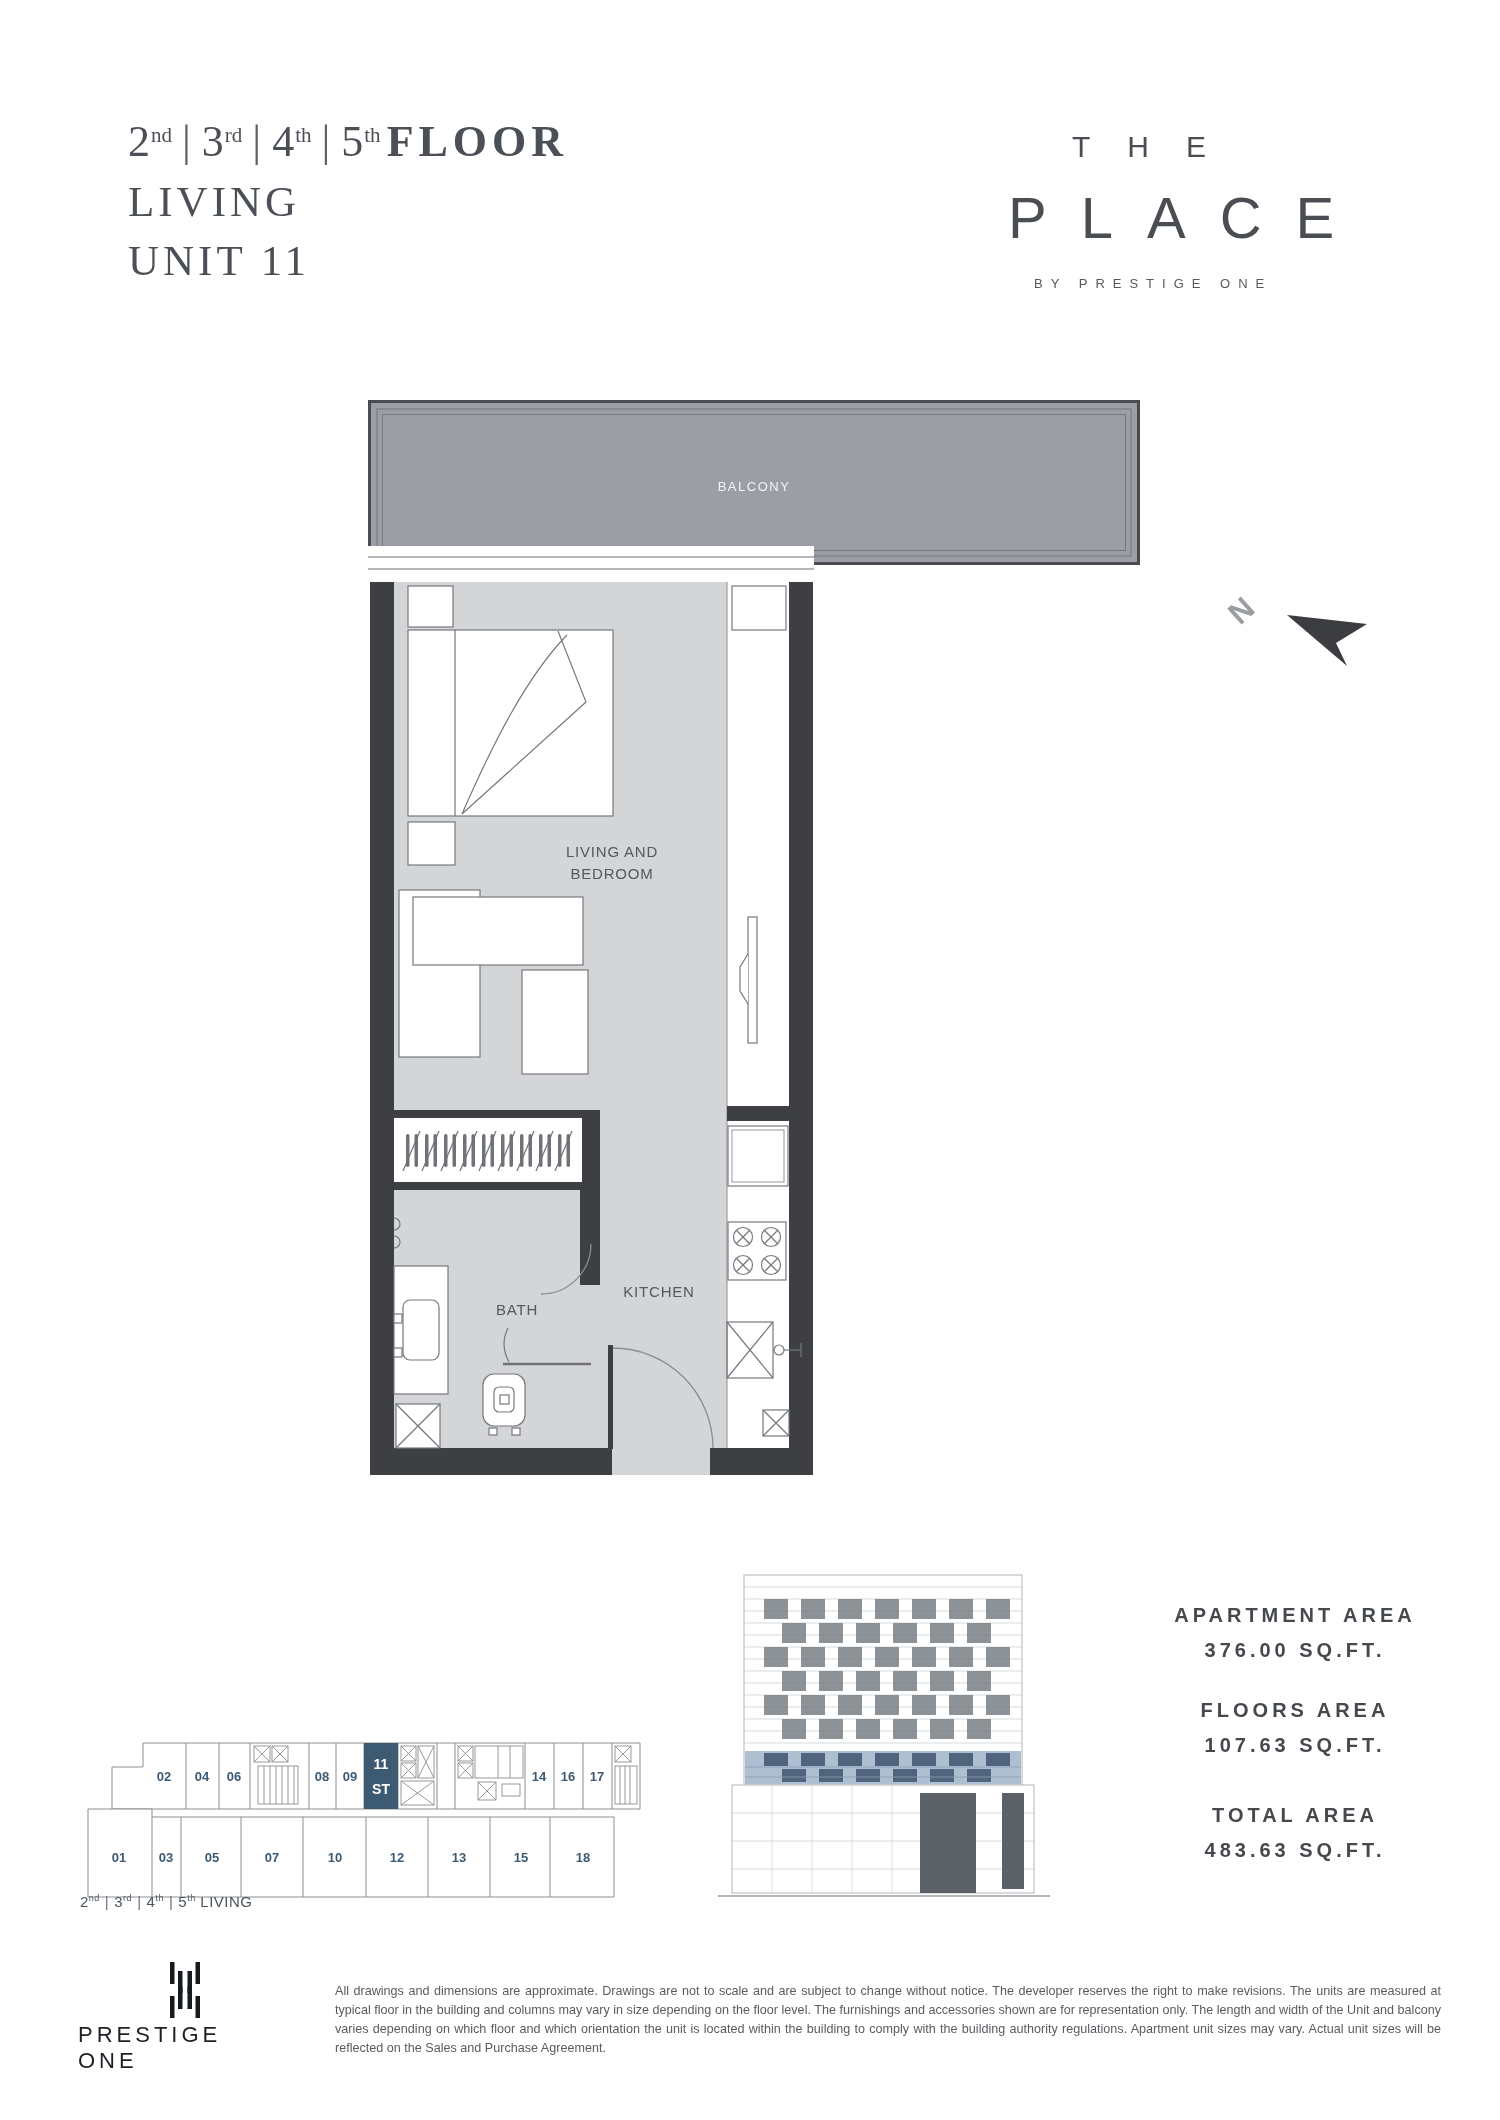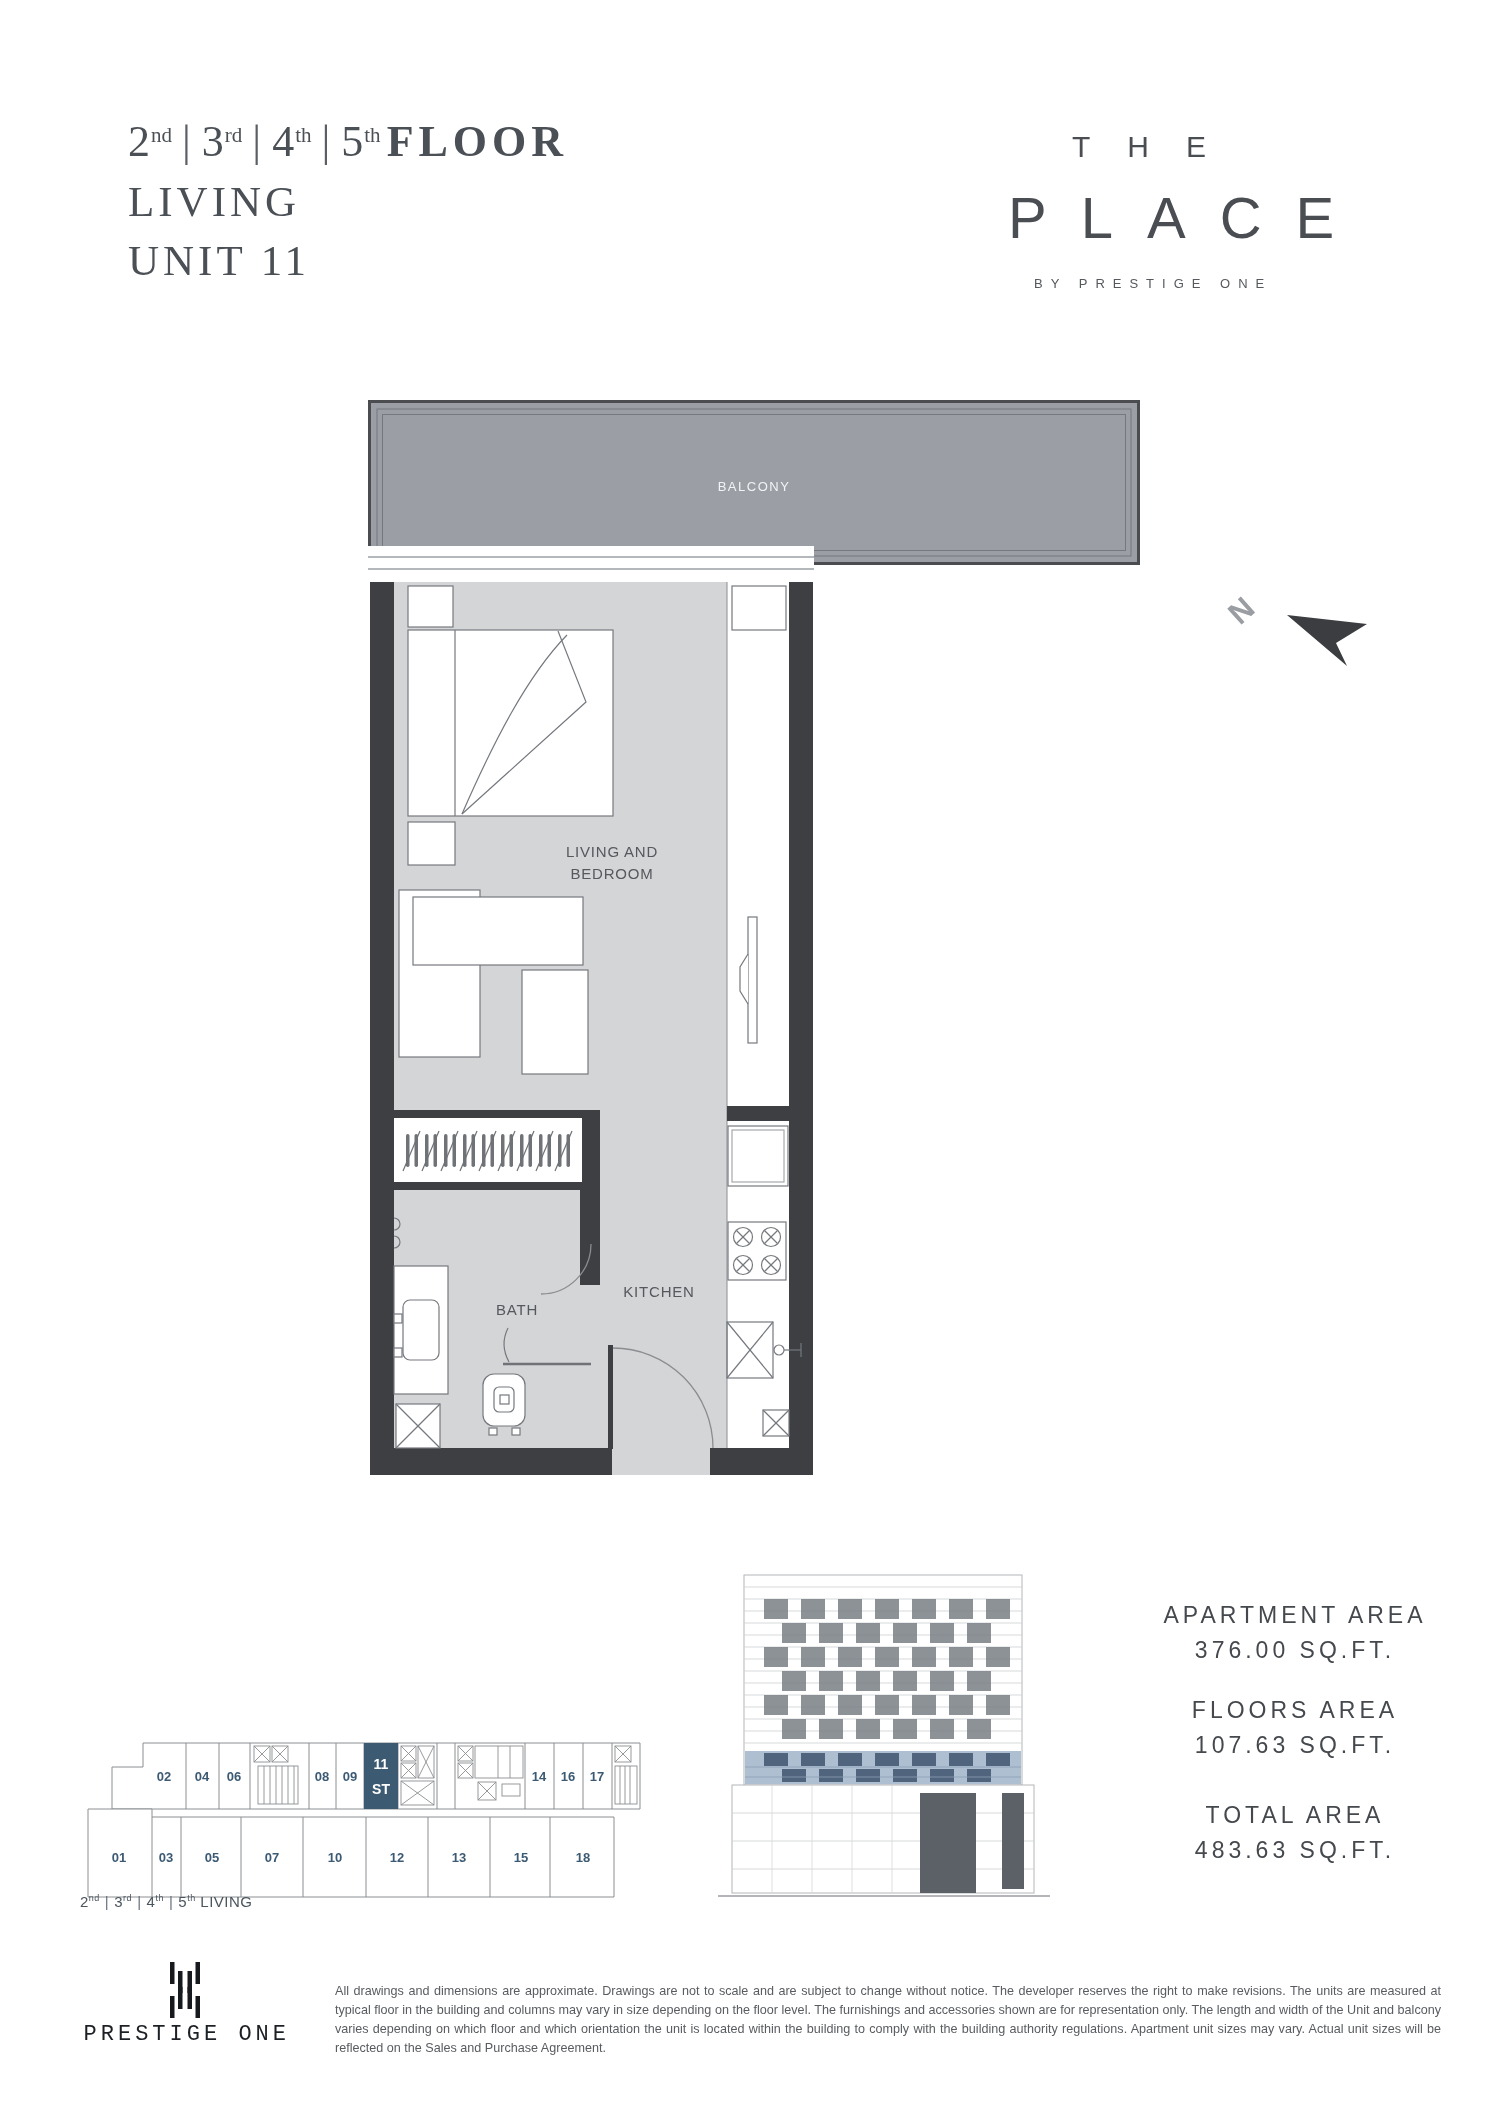--- a/index.html
+++ b/index.html
@@ -12,27 +12,27 @@
   .title .sep{font-weight:300;padding:0 10px;color:#5a5f64;}
   .title .fw{letter-spacing:5px;margin-left:6px;font-weight:bold;}
   .title .l2,.title .l3{font-family:"Liberation Serif",serif;font-size:43px;letter-spacing:4px;margin-top:16px;}
   
   .brand-the{left:1072px;top:130px;font-size:30px;letter-spacing:37px;color:#4a4e53;font-weight:400;}
   .brand-place{left:1008px;top:184px;font-size:58px;letter-spacing:34px;color:#4a4e53;font-weight:400;}
   .brand-by{left:1034px;top:276px;font-size:13px;letter-spacing:8px;color:#55595e;}
   
   .areas{left:1140px;top:1598px;width:310px;text-align:center;color:#45494d;}
   .area{margin-bottom:25px;}
-  .area div{font-size:23px;line-height:35px;letter-spacing:4px;}
+  .area div{font-size:20px;line-height:35px;letter-spacing:4px;font-weight:bold;}
   
   .kp-caption{left:80px;top:1893px;font-size:15px;color:#4b555e;letter-spacing:.5px;}
   .kp-caption sup{font-size:9px;}
   .kp-caption .sep{padding:0 5px;color:#6a737b;}
   
-  .footer-brand{left:78px;top:2022px;width:212px;text-align:right;font-family:Liberation Mono, monospace;font-size:22px;letter-spacing:4px;color:#1c2025;}
+  .footer-brand{left:78px;top:2022px;width:212px;text-align:left;font-family:Liberation Sans, sans-serif;font-size:22px;letter-spacing:4px;color:#1c2025;}
   .disclaimer{left:335px;top:1982px;width:1106px;font-size:12.6px;line-height:19px;color:#585c60;text-align:justify;}
   svg text{font-family:"Liberation Sans",sans-serif;}
 </style>
 </head>
 <body>
 
 <div class="abs title">
   <div class="l1">
     <span>2</span><sup>nd</sup><span class="sep">|</span><span>3</span><sup>rd</sup><span class="sep">|</span><span>4</span><sup>th</sup><span class="sep">|</span><span>5</span><sup>th</sup><span class="fw">FLOOR</span>
   </div>

